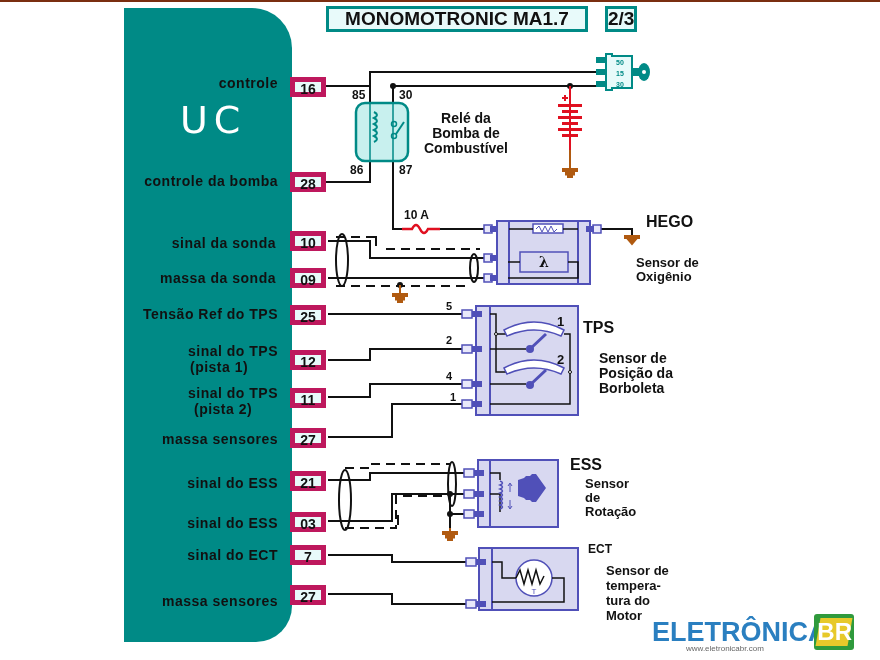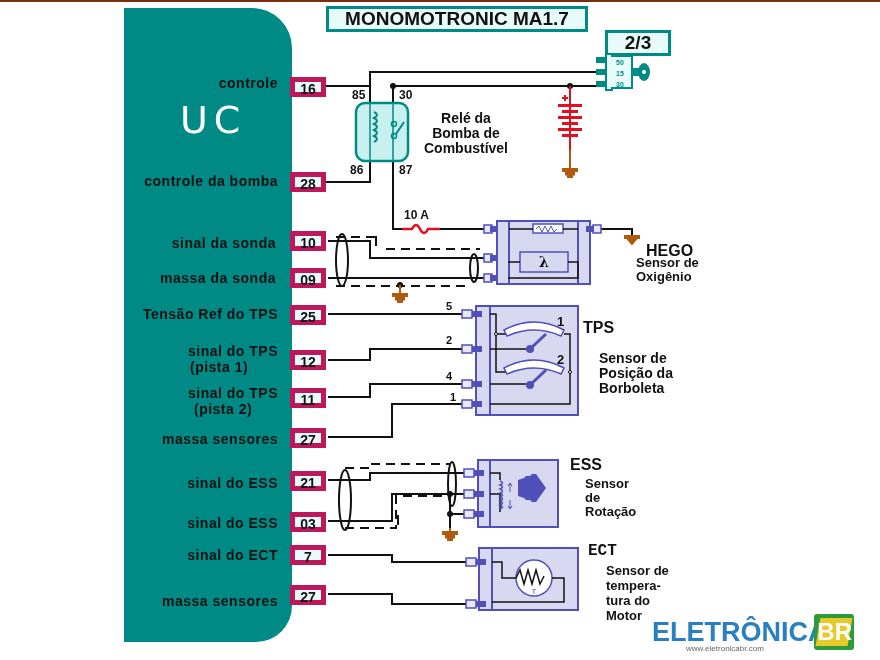--- a/index.html
+++ b/index.html
@@ -20,21 +20,21 @@
 </style>
 </head>
 <body>
 
 <div class="topline"></div>
 
 <div class="uc-block"></div>
 <div class="uc-label">UC</div>
 
 <div class="title-box" style="left:326px;width:262px;">MONOMOTRONIC MA1.7</div>
-<div class="title-box" style="left:605px;width:66px;margin-top:24px;">2/3</div>
+<div class="title-box" style="left:605px;width:32px;">2/3</div>
 
 <div class="pin-label" style="top:75px;">controle</div>
 <div class="pin-label" style="top:173px;">controle da bomba</div>
 <div class="pin-label" style="top:235px;right:604px;">sinal da sonda</div>
 <div class="pin-label" style="top:270px;right:604px;">massa da sonda</div>
 <div class="pin-label" style="top:306px;">Tensão Ref do TPS</div>
 <div class="pin-label" style="top:343px;">
   <div>sinal do TPS</div>
   <div style="text-align:left;padding-left:2px;">(pista 1)</div>
 </div>
@@ -269,21 +269,21 @@
 <div class="txt" style="left:350px;top:163px;font-size:12px;">86</div>
 <div class="txt" style="left:399px;top:163px;font-size:12px;">87</div>
 <div class="txt" style="left:416px;top:111px;font-size:14px;line-height:15px;text-align:center;width:100px;">
   <div>Relé da</div>
   <div>Bomba de</div>
   <div>Combustível</div>
 </div>
 
 <div class="txt" style="left:404px;top:208px;font-size:12px;">10 A</div>
 
-<div class="txt" style="left:646px;top:242px;font-size:16px;">HEGO</div>
+<div class="txt" style="left:646px;top:213px;font-size:16px;">HEGO</div>
 <div class="txt" style="left:636px;top:256px;font-size:13px;line-height:14px;">
   <div>Sensor de</div>
   <div>Oxigênio</div>
 </div>
 
 <div class="txt" style="left:446px;top:300px;font-size:11px;">5</div>
 <div class="txt" style="left:446px;top:334px;font-size:11px;">2</div>
 <div class="txt" style="left:446px;top:370px;font-size:11px;">4</div>
 <div class="txt" style="left:450px;top:391px;font-size:11px;">1</div>
 <div class="txt" style="left:557px;top:314px;font-size:13px;">1</div>
@@ -295,21 +295,21 @@
   <div>Borboleta</div>
 </div>
 
 <div class="txt" style="left:570px;top:456px;font-size:16px;">ESS</div>
 <div class="txt" style="left:585px;top:477px;font-size:13px;line-height:14px;">
   <div>Sensor</div>
   <div>de</div>
   <div>Rotação</div>
 </div>
 
-<div class="txt" style="left:588px;top:542px;font-size:16px;font-family:Liberation Mono, monospace;">ECT</div>
+<div class="txt" style="left:588px;top:542px;font-size:12px;">ECT</div>
 <div class="txt" style="left:606px;top:563px;font-size:13px;line-height:15px;">
   <div>Sensor de</div>
   <div>tempera-</div>
   <div>tura do</div>
   <div>Motor</div>
 </div>
 
 <div class="logo-main">ELETRÔNICA</div>
 <div class="logo-url">www.eletronicabr.com</div>
 <div class="logo-br">

